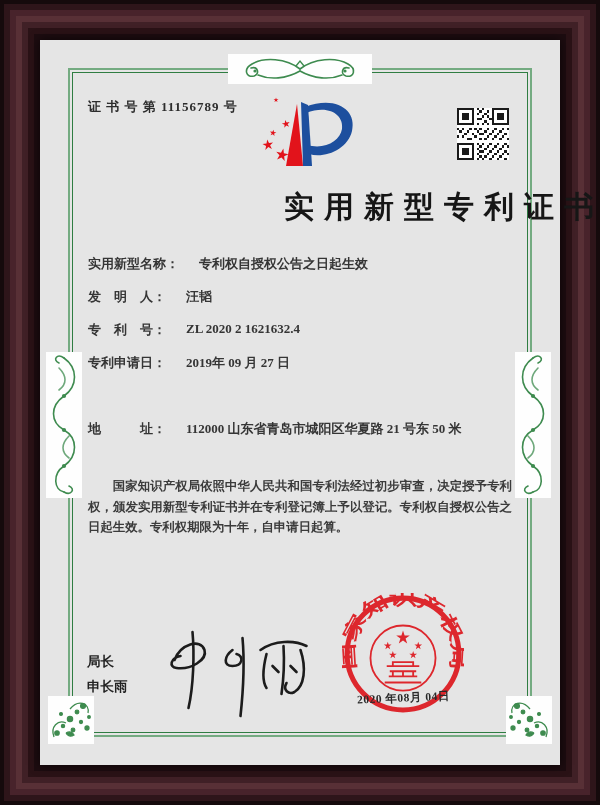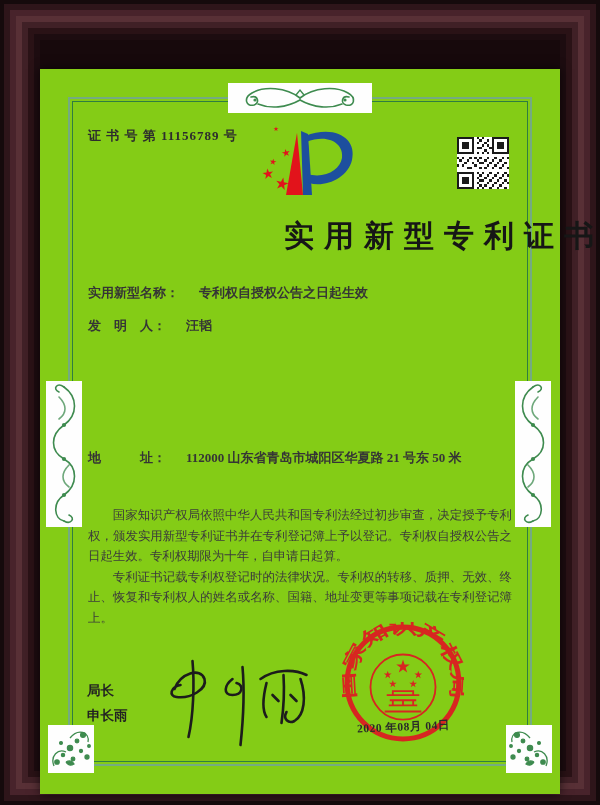--- a/index.html
+++ b/index.html
@@ -8,42 +8,42 @@
   
   .frame{position:absolute;inset:0;
     box-shadow:
       inset 0 0 0 4px  #150a0c,
       inset 0 0 0 10px #2e151a,
       inset 0 0 0 16px #48232b,
       inset 0 0 0 22px #583036,
       inset 0 0 0 28px #402026,
       inset 0 0 0 34px #2a1216,
       inset 0 0 0 40px #1d0c10;}
-  .paper{position:absolute;left:40px;top:40px;width:520px;height:725px;background:#84cc16;
-         box-shadow:0 0 10px rgba(0,0,0,.65);margin-top:29px;}
+  .paper{position:absolute;left:40px;top:40px;width:520px;height:725px;background:#e5e5e5;
+         box-shadow:0 0 10px rgba(0,0,0,.65);}
   
   .gborder{position:absolute;left:28px;top:28px;right:28px;bottom:28px;border:2px solid #74ab81;}
   .gborder-in{position:absolute;inset:2px;border:1px solid #2f7d42;}
   .orn{position:absolute;background:#fefefe;display:flex;align-items:center;justify-content:center;}
   .orn svg{display:block;}
 
   .certno{position:absolute;left:48px;top:58px;font-size:13px;color:#2d2d2d;font-weight:600;
           letter-spacing:1px;white-space:pre;}
   .logo{position:absolute;left:205px;top:53px;width:120px;height:92px;}
   .qr{position:absolute;left:417px;top:68px;width:52px;height:52px;}
   .title{position:absolute;left:0;top:147px;width:100%;margin:0;text-align:right;
          font-size:30px;font-weight:700;color:#161616;letter-spacing:10px;text-indent:10px;padding-left:44px;}
   .row{position:absolute;left:48px;width:434px;display:flex;font-size:13px;font-weight:600;
        color:#353535;white-space:pre;gap:20px;}
   .row .flabel{flex:none;}
   .grant{position:absolute;left:48px;top:413px;width:434px;font-size:13px;font-weight:600;
          color:#353535;white-space:pre;}
   .grant .g2{position:absolute;left:232px;top:0;}
   .bodytext{position:absolute;left:48px;top:436px;width:424px;text-align:justify;
-            font-size:12.4px;line-height:1.66;color:#3b3b3b;font-weight:400;}
+            font-size:12.4px;line-height:1.66;color:#3b3b3b;font-weight:700;}
   .bodytext p{margin:0;text-indent:2em;}
   .signer{position:absolute;left:47px;top:610px;font-size:13.5px;font-weight:600;color:#222;
           line-height:1.85;}
   .signature{position:absolute;left:118px;top:586px;width:175px;height:100px;}
   .seal{position:absolute;left:302px;top:553px;width:122px;height:122px;opacity:.94;}
   .sealdate{position:absolute;left:317px;top:650px;width:120px;font-size:11.5px;font-weight:700;
             color:#2a2a2a;transform:rotate(-2.5deg);letter-spacing:.5px;white-space:pre;}
 </style>
 </head>
 <body>
@@ -195,29 +195,36 @@
     <h1 class="title">实用新型专利证书</h1>
 
     <div class="row" style="top:215px">
       <span class="flabel">实用新型名称：</span>
       <span class="fvalue">专利权自授权公告之日起生效</span>
     </div>
     <div class="row" style="top:248px">
       <span class="flabel">发　明　人：</span>
       <span class="fvalue">汪韬</span>
     </div>
+    <div class="row" style="top:281px">
+      <span class="flabel">专　利　号：</span>
+      <span class="fvalue">ZL 2020 2 1621632.4</span>
+    </div>
+    <div class="row" style="top:314px">
+      <span class="flabel">专利申请日：</span>
+      <span class="fvalue">2019年 09 月 27 日</span>
+    </div>
     <div class="row" style="top:380px">
       <span class="flabel">地　　　址：</span>
       <span class="fvalue">112000 山东省青岛市城阳区华夏路 21 号东 50 米</span>
     </div>
 
 
     <div class="bodytext">
       <p>国家知识产权局依照中华人民共和国专利法经过初步审查，决定授予专利权，颁发实用新型专利证书并在专利登记簿上予以登记。专利权自授权公告之日起生效。专利权期限为十年，自申请日起算。</p>
-      <p>专利证书记载专利权登记时的法律状况。专利权的转移、质押、无效、终止、恢复和专利权人的姓名或名称、国籍、地址变更等事项记载在专利登记簿上。</p>
     </div>
 
     <div class="signer">
       <div>局长</div>
       <div>申长雨</div>
     </div>
 
     <div class="signature">
       <svg width="175" height="100" viewBox="0 0 170 100">
         <g stroke="#1c1c1c" stroke-width="2.6" fill="none" stroke-linecap="round" stroke-linejoin="round">

